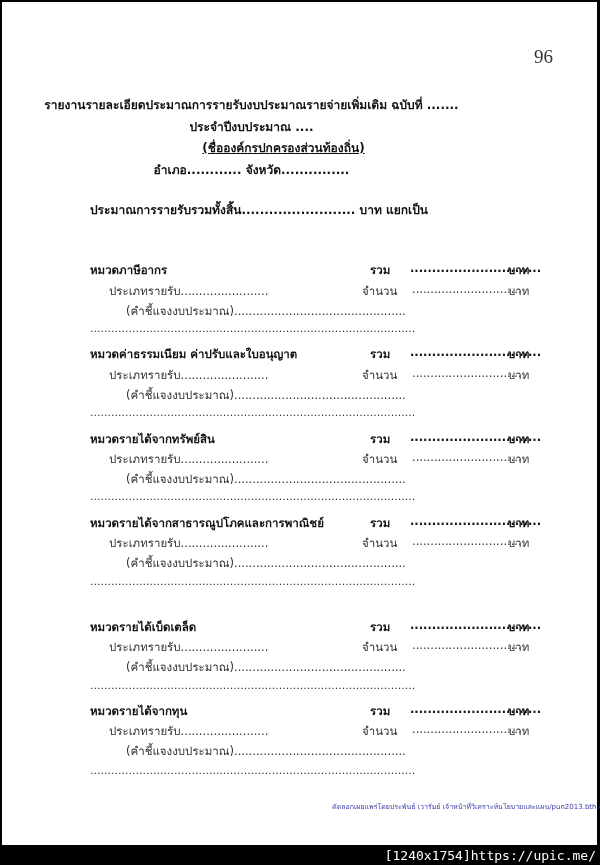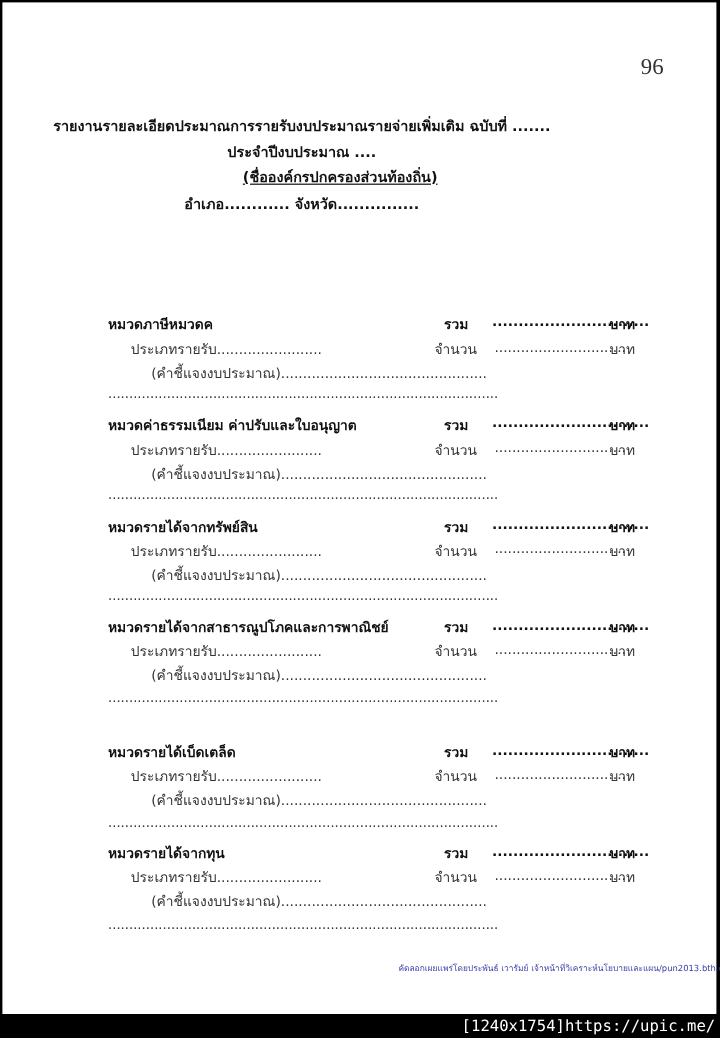--- a/index.html
+++ b/index.html
@@ -40,23 +40,24 @@
 <body>
 
 <div class="page">
   <div class="abs page-number">96</div>
 
   <div class="abs title" style="top:93px">รายงานรายละเอียดประมาณการรายรับงบประมาณรายจ่ายเพิ่มเติม ฉบับที่ .......</div>
   <div class="abs title" style="top:115px">ประจำปีงบประมาณ ....</div>
   <div class="abs title u" style="top:136px">(ชื่อองค์กรปกครองส่วนท้องถิ่น)</div>
   <div class="abs title" style="top:158px">อำเภอ............ จังหวัด...............</div>
 
+  <div class="abs total-line">ประมาณการรายรับรวมทั้งสิ้น......................... บาท  แยกเป็น</div>
 
   <div id="cat-0">
-    <div class="abs cat cat-name" style="top:259px">หมวดภาษีหมวดค</div>
+    <div class="abs cat cat-name" style="top:259px">หมวดภาษีอากร</div>
     <div class="abs cat cat-sum" style="top:259px">รวม</div>
     <div class="abs cat cat-dots" style="top:259px">..............................</div>
     <div class="abs cat cat-unit" style="top:259px">บาท</div>
     <div class="abs cat type-label" style="top:280px">ประเภทรายรับ........................</div>
     <div class="abs cat type-amount" style="top:280px">จำนวน</div>
     <div class="abs cat type-dots" style="top:280px">..............................</div>
     <div class="abs cat type-unit" style="top:280px">บาท</div>
     <div class="abs cat note" style="top:300px">(คำชี้แจงงบประมาณ)...............................................</div>
     <div class="abs sep" style="top:320px">.............................................................................................</div>
   </div>

